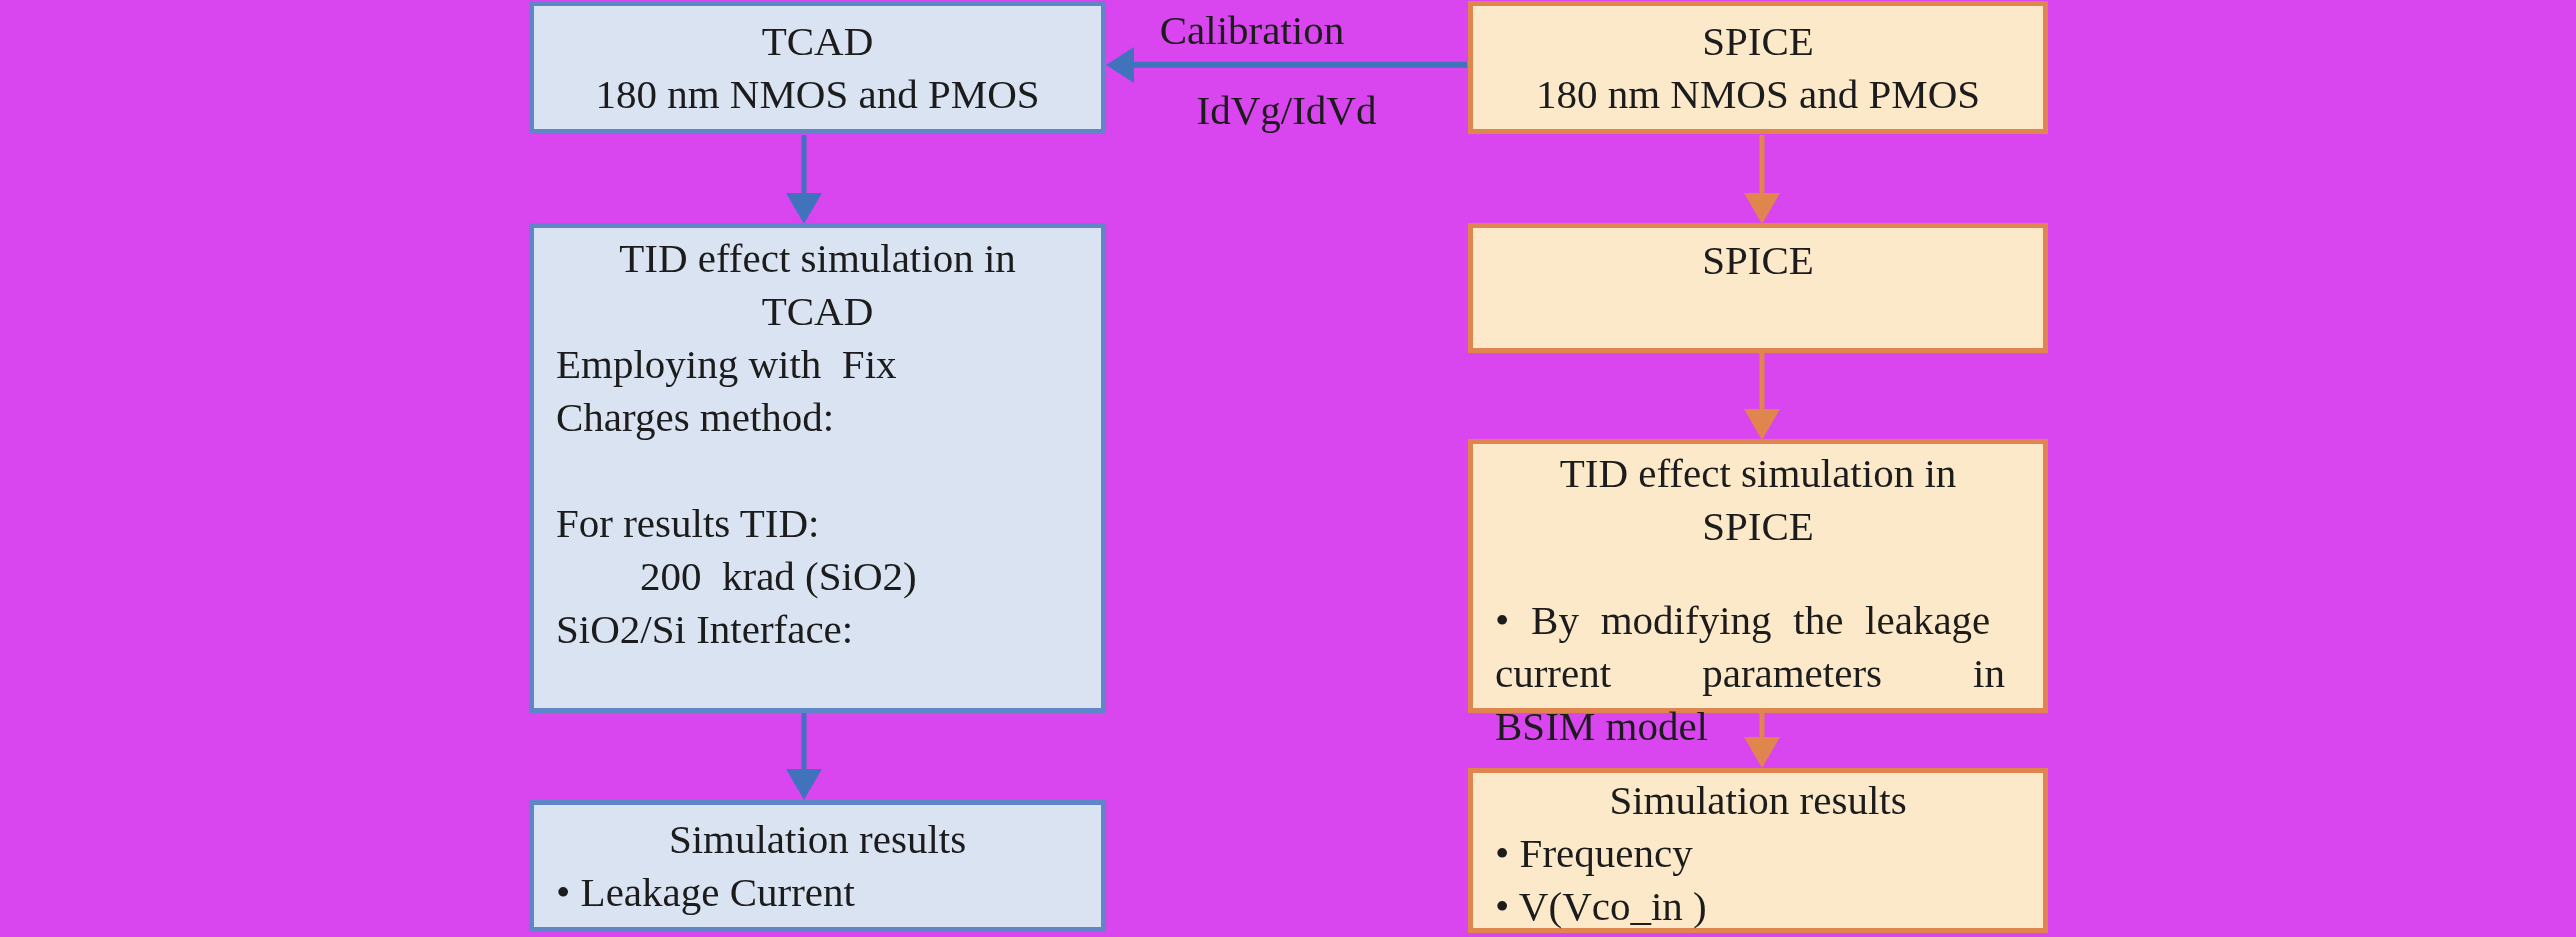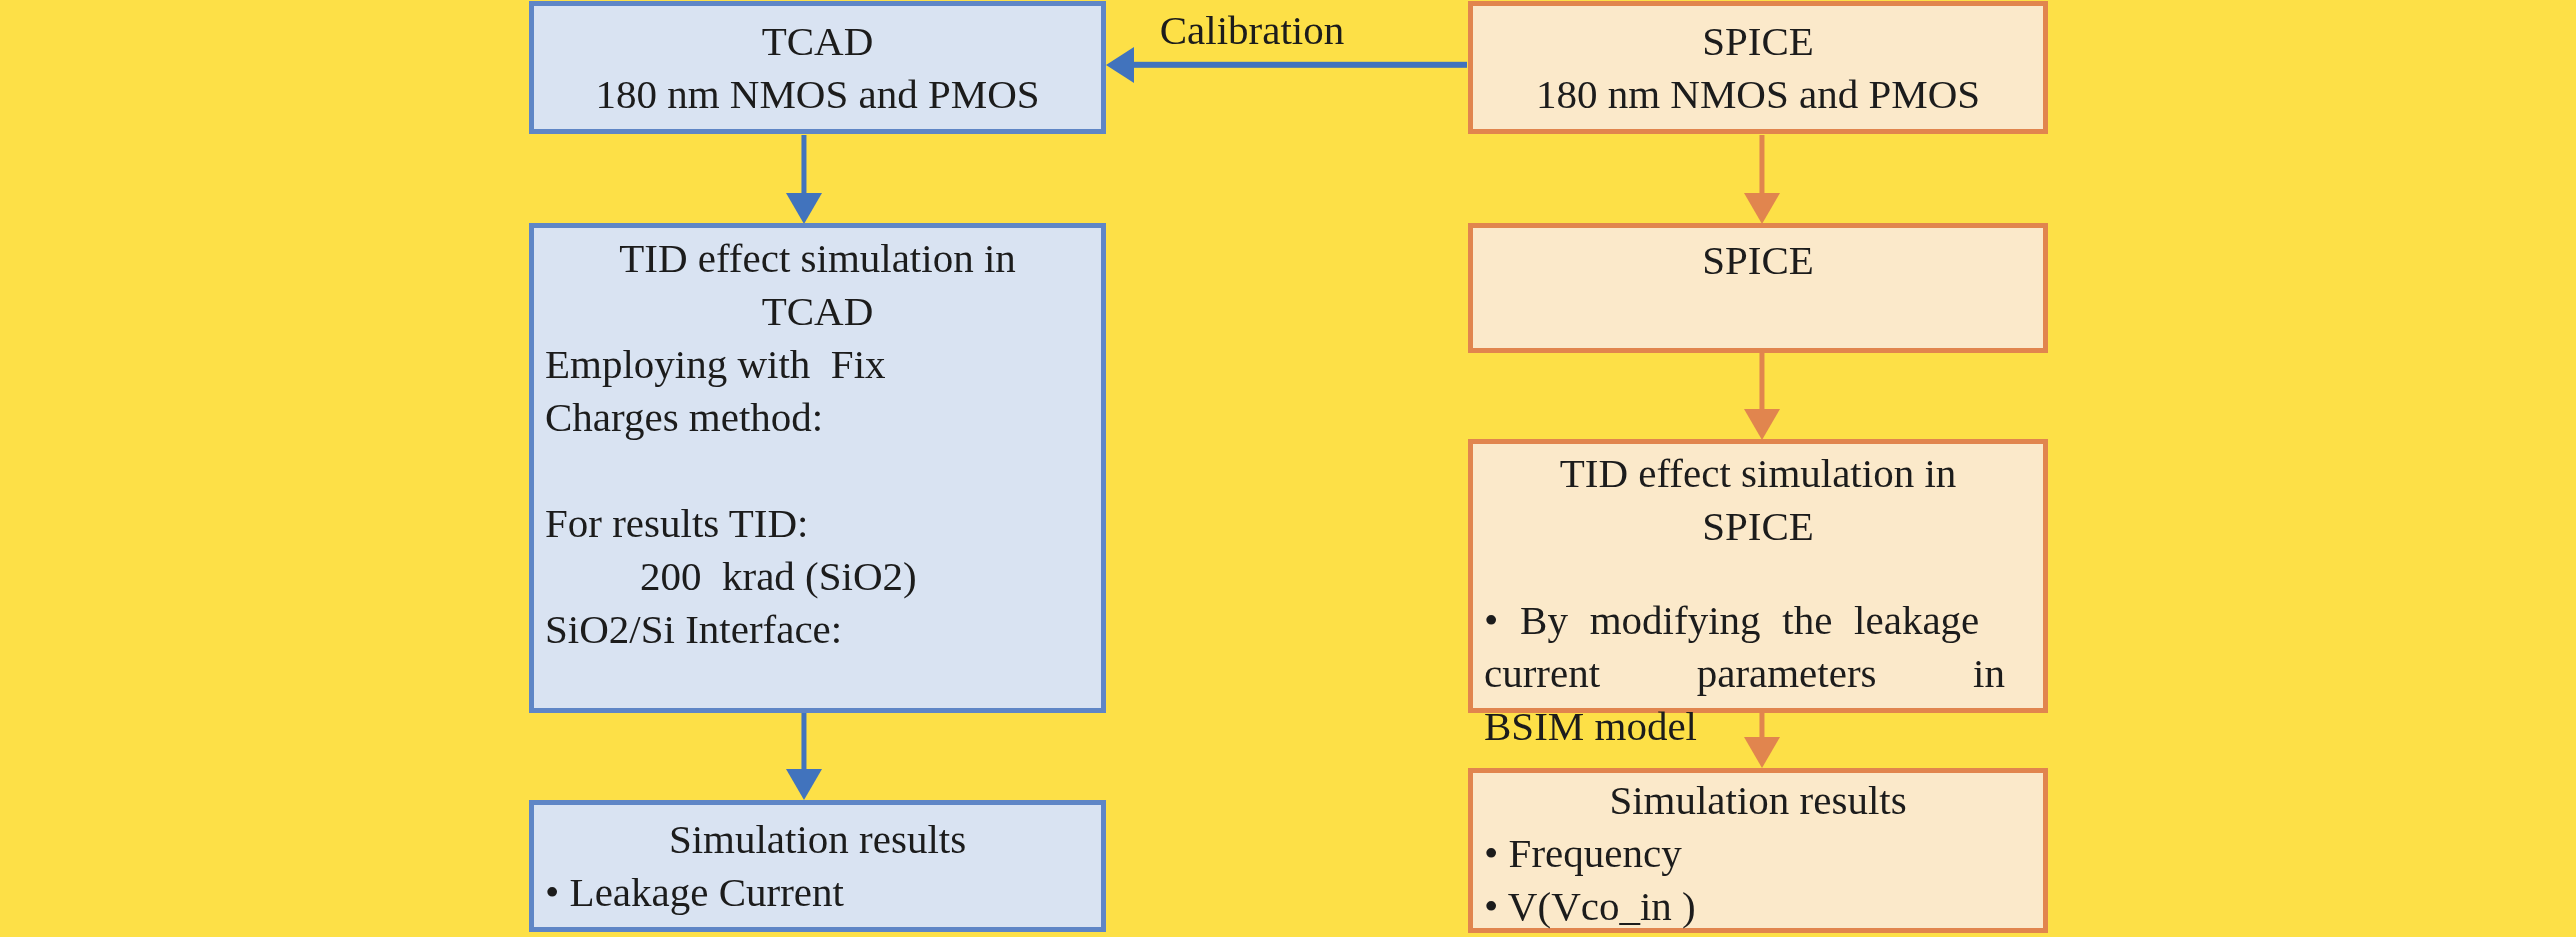--- a/index.html
+++ b/index.html
@@ -1,32 +1,32 @@
 <!DOCTYPE html>
 <html style="font-size:10.3px"><head>
 <meta charset="utf-8">
 <style>
   html,body{margin:0;padding:0;background:#ffffff;}
   .canvas{
     position:relative;
     width:2576px;height:938px;
-    background:#fde047;
+    background:#d946ef;
     overflow:hidden;
     font-family:"Liberation Serif","DejaVu Serif",serif;
     color:#1c1c1c;
   }
   .box{
     position:absolute;
     box-sizing:border-box;
     font-size:41px;
     line-height:53px;
   }
   .box.blue{background:#d9e3f2;border:5.1px solid #5f86c6;}
   .box.orange{background:#fbe9ca;border:5.1px solid #e1854e;}
-  .line{min-height:53px;white-space:pre-wrap;padding:0 11px;}
+  .line{min-height:53px;white-space:pre-wrap;padding:0 22px;}
   .line.c{text-align:center;padding:0 6.4px;}
   .line.ind{padding-left:106px;}
   .line.wsm{word-spacing:11.5px;margin-top:41px;}
   .line.just{text-align:justify;text-align-last:justify;padding-right:38px;}
   sup{font-size:0.62em;line-height:0;}
 
   
   .varrow{position:absolute;width:36px;}
   .varrow .stem{position:absolute;left:50%;transform:translateX(-50%);top:0;width:5.1px;}
   .varrow .head{position:absolute;left:0;bottom:0;width:0;height:0;
@@ -84,20 +84,21 @@
     <div class="line">• Leakage Current</div>
   </div>
 
   <div class="freelabel" style="left:1106px;top:5.1px;width:292px;">Calibration</div>
 
   <div class="harrow" style="left:1106px;top:47px;width:361px;">
     <div class="stem"></div>
     <div class="head"></div>
   </div>
 
+  <div class="freelabel" style="left:1106px;top:85px;width:361px;">IdVg/IdVd</div>
 
   <div class="box orange" style="left:1468px;top:1.3px;width:580px;height:133px;padding-top:9px;">
     <div class="line c">SPICE</div>
     <div class="line c">180 nm NMOS and PMOS</div>
   </div>
 
   <div class="varrow orangeA" style="left:1744px;top:135px;height:89px;">
     <div class="stem" style="height:59px;"></div>
     <div class="head"></div>
   </div>

